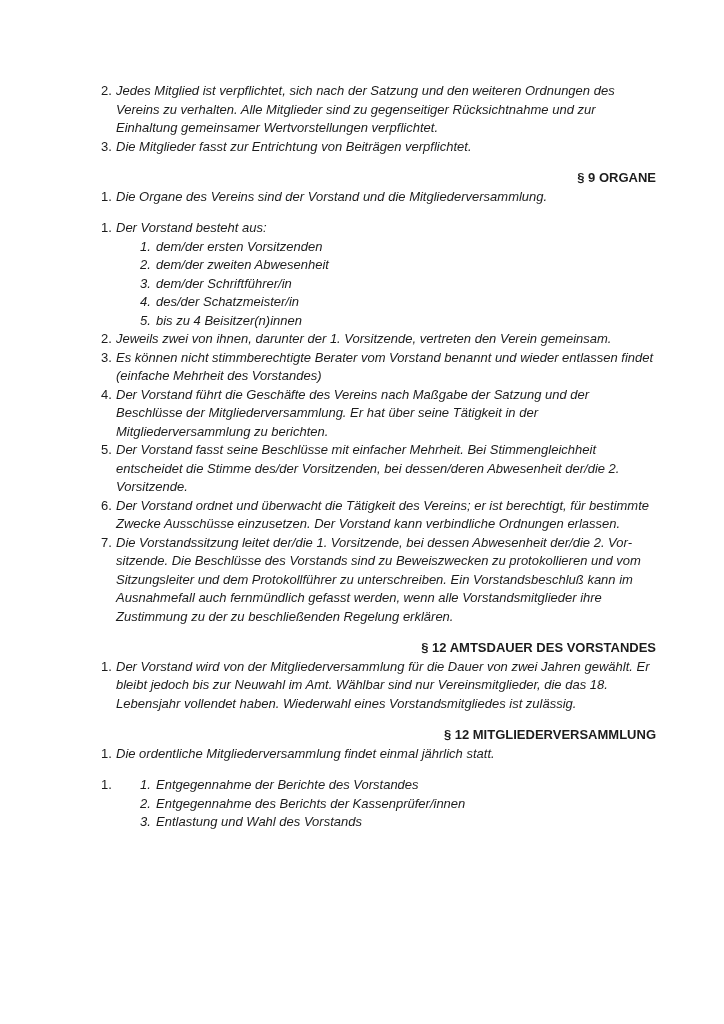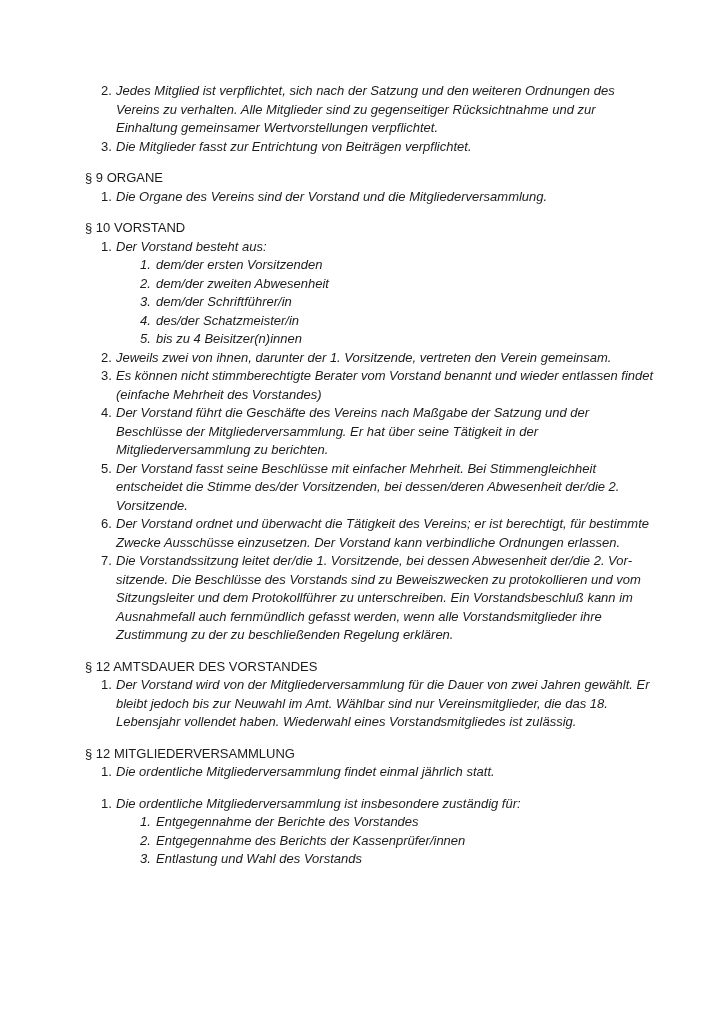--- a/index.html
+++ b/index.html
@@ -14,21 +14,21 @@
     overflow: hidden;
   }
   .page {
     box-sizing: border-box;
     width: 724px;
     height: 1024px;
     padding: 82px 68px 0 85px;
   }
   .section { margin-top: 13px; }
   .section.no-gap { margin-top: 0; }
-  .heading { font-weight: normal; }
+  .heading { font-weight: bold; text-align: right; }
   .item { display: flex; align-items: flex-start; }
   .num1 { flex: 0 0 15px; margin-left: 16px; }
   .txt { flex: 1; min-width: 0; font-style: italic; }
   .subitem .num2 { flex: 0 0 16px; margin-left: 24px; }
 </style>
 </head>
 <body>
 
 <div class="page">
   <div id="doc-root">
@@ -43,21 +43,20 @@
         </div>
       </div>
       <div class="section">
         <div class="heading">§ 9 ORGANE</div>
         <div class="item">
           <span class="num1">1.</span>
           <div class="txt"><span>Die Organe des Vereins sind der Vorstand und die Mitgliederversammlung.</span></div>
         </div>
       </div>
       <div class="section">
-        <div class="heading">§ 10 VORSTAND</div>
         <div class="item">
           <span class="num1">1.</span>
           <div class="txt"><span>Der Vorstand besteht aus:</span><div class="item subitem">
               <span class="num2">1.</span>
               <div class="txt"><span>dem/der ersten Vorsitzenden</span></div>
             </div><div class="item subitem">
               <span class="num2">2.</span>
               <div class="txt"><span>dem/der zweiten Abwesenheit</span></div>
             </div><div class="item subitem">
               <span class="num2">3.</span>
@@ -105,21 +104,21 @@
       <div class="section">
         <div class="heading">§ 12 MITGLIEDERVERSAMMLUNG</div>
         <div class="item">
           <span class="num1">1.</span>
           <div class="txt"><span>Die ordentliche Mitgliederversammlung findet einmal jährlich statt.</span></div>
         </div>
       </div>
       <div class="section">
         <div class="item">
           <span class="num1">1.</span>
-          <div class="txt"><span>Die ordentliche Mitgliederversammlung ist insbesondere zuständig für:</span><div class="item subitem">
+          <div class="txt"><div class="item subitem">
               <span class="num2">1.</span>
               <div class="txt"><span>Entgegennahme der Berichte des Vorstandes</span></div>
             </div><div class="item subitem">
               <span class="num2">2.</span>
               <div class="txt"><span>Entgegennahme des Berichts der Kassenprüfer/innen</span></div>
             </div><div class="item subitem">
               <span class="num2">3.</span>
               <div class="txt"><span>Entlastung und Wahl des Vorstands</span></div>
             </div></div>
         </div>

